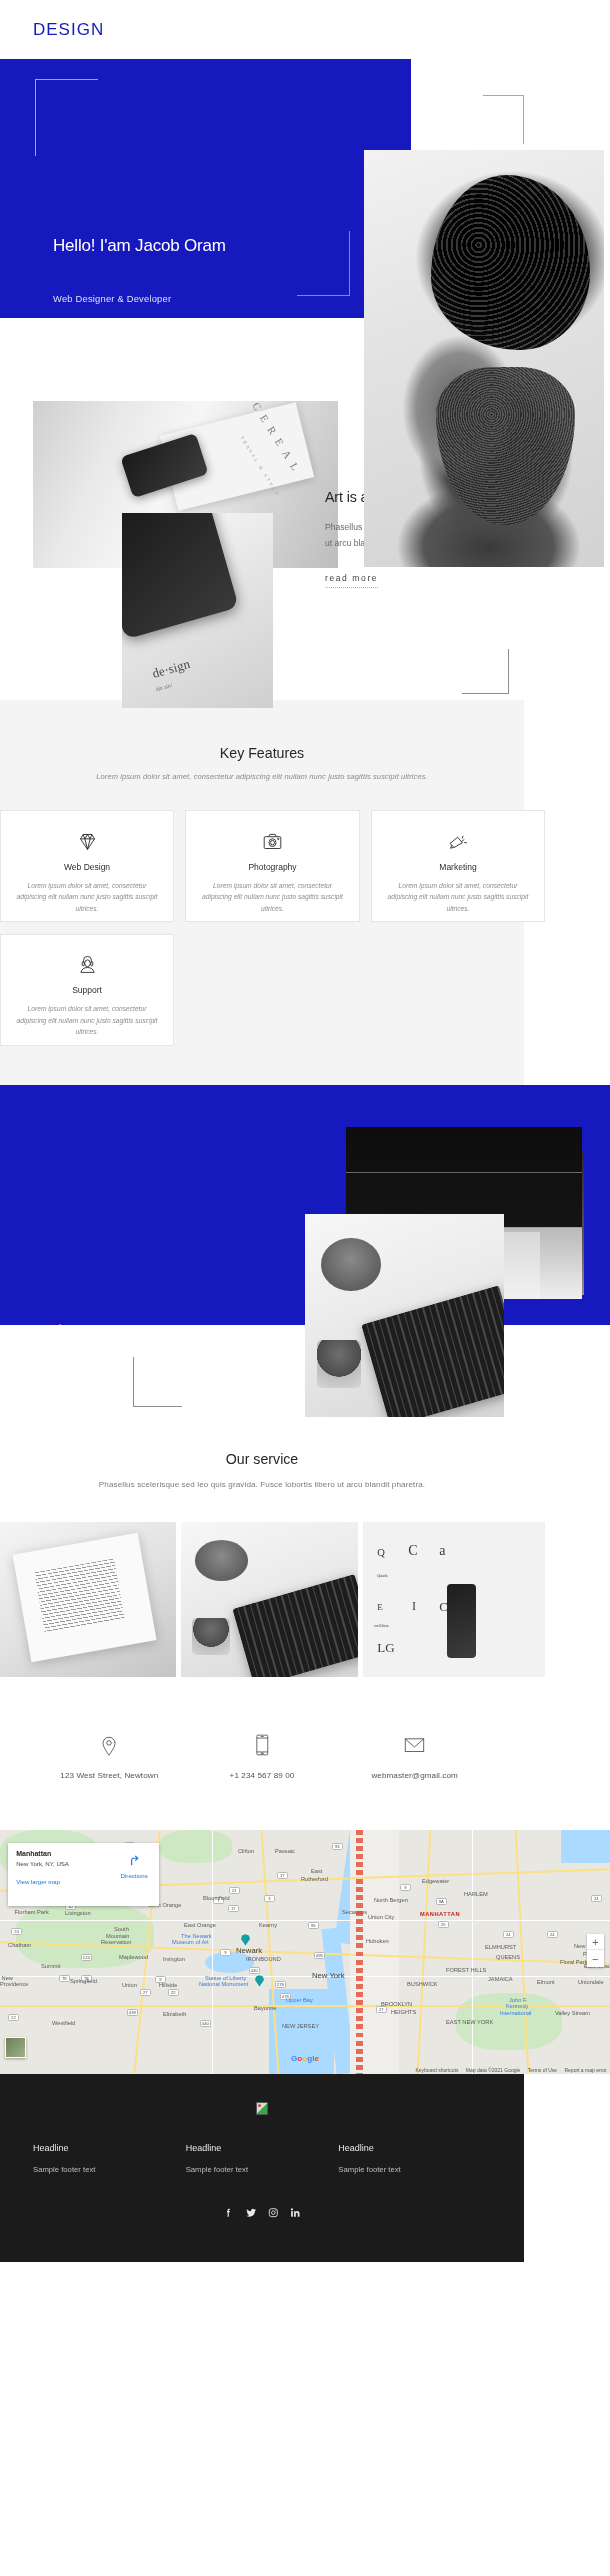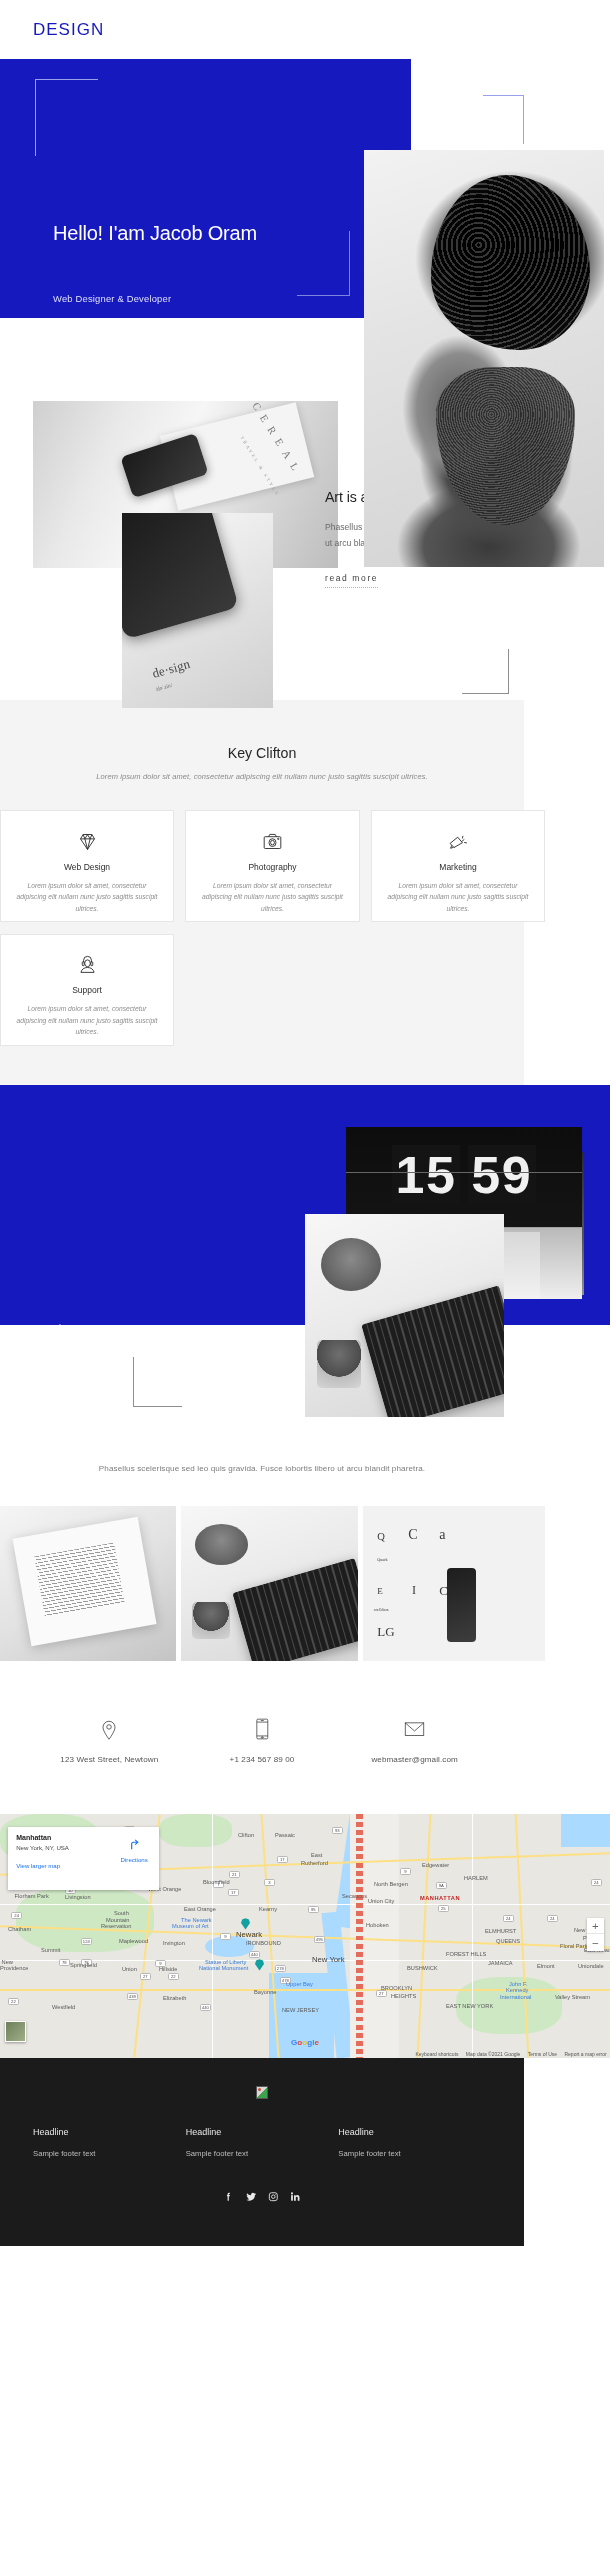--- a/index.html
+++ b/index.html
@@ -47,22 +47,22 @@
     border-right: 1.2px solid #7d85df;
     border-bottom: 1.2px solid #7d85df;
   }
   .hero-frame3 {
     position: absolute; right: 0px; top: 36px;
     width: 41px; height: 49px;
     border-right: 1.6px solid #9aa0ea;
     border-top: 1.6px solid #9aa0ea;
   }
   .hero-title {
-    position: absolute; left: 53px; top: 163px;
-    color: #ffffff; font-size: 20px; font-weight: 400;
+    position: absolute; left: 53px; top: 177px;
+    color: #ffffff; font-size: 17px; font-weight: 400;
     letter-spacing: -0.2px;
     white-space: nowrap;
   }
   .hero-sub {
     position: absolute; left: 53px; top: 234px;
     color: #dfe0fa; font-size: 9.4px; letter-spacing: 0.2px;
   }
   .hero-btn {
     position: absolute; left: 53px; top: 274px;
     width: 98px; height: 33px;
@@ -397,21 +397,21 @@
     </div>
     <div class="art-body">
       <h2 class="art-title">Art is anything you can get away with</h2>
       <p class="art-text">Phasellus scelerisque sed leo quis gravida. Fusce lobortis libero ut arcu blandit pharetra.</p>
       <a class="art-readmore">read more</a>
     </div>
     <div class="art-frame"></div>
   </section>
 
   <section class="features">
-    <h2 class="sec-title">Key Clifton</h2>
+    <h2 class="sec-title">Key Features</h2>
     <p class="sec-sub">Lorem ipsum dolor sit amet, consectetur adipiscing elit nullam nunc justo sagittis suscipit ultrices.</p>
     <div class="feat-grid">
 
       <div class="feat-card">
         <div class="feat-icon">
           <svg width="21" height="21" viewBox="0 0 24 24" fill="none" stroke="#222" stroke-width="1">
             <path d="M4 9h16L12 21 4 9z"></path>
               <path d="M4 9l3-5h10l3 5"></path>
               <path d="M7 4l2 5 3-5 3 5 2-5"></path>
               <path d="M9 9l3 12 3-12"></path>
@@ -465,40 +465,37 @@
         <div class="feat-desc">Lorem ipsum dolor sit amet, consectetur adipiscing elit nullam nunc justo sagittis suscipit ultrices.</div>
       </div>
 
     </div>
   </section>
 
   <section class="quote">
     <div class="quote-blue"></div>
     <div class="q-img-a">
       <div class="ph clock">
-        <div class="digits">
-            <span>15</span>
-            <span>59</span>
-          </div>
         <div class="imac"></div>
       </div>
     </div>
     <div class="q-img-b">
       <div class="ph gradient-grey" style="background:linear-gradient(180deg,#2a2a2a,#555 60%,#8f8f8f)"></div>
     </div>
     <div class="q-img-c">
       <div class="ph laptop">
           <div class="plant"></div>
         </div>
     </div>
     <button class="quote-btn">learn more</button>
     <div class="quote-frame"></div>
   </section>
 
   <section class="service">
+    <h2 class="sec-title">Our service</h2>
     <p class="sec-sub" style="font-style:normal;font-size:8.1px;color:#7c7c7c;margin-top:13px;">Phasellus scelerisque sed leo quis gravida. Fusce lobortis libero ut arcu blandit pharetra.</p>
 
     <div class="gallery">
       <div class="grow">
         <div class="cell" style="flex:0 0 176px;height:155px;">
             <div class="ph book"></div>
           </div>
         <div class="cell" style="flex:0 0 177px;height:155px;">
             <div class="ph laptop">
               <div class="plant"></div>

